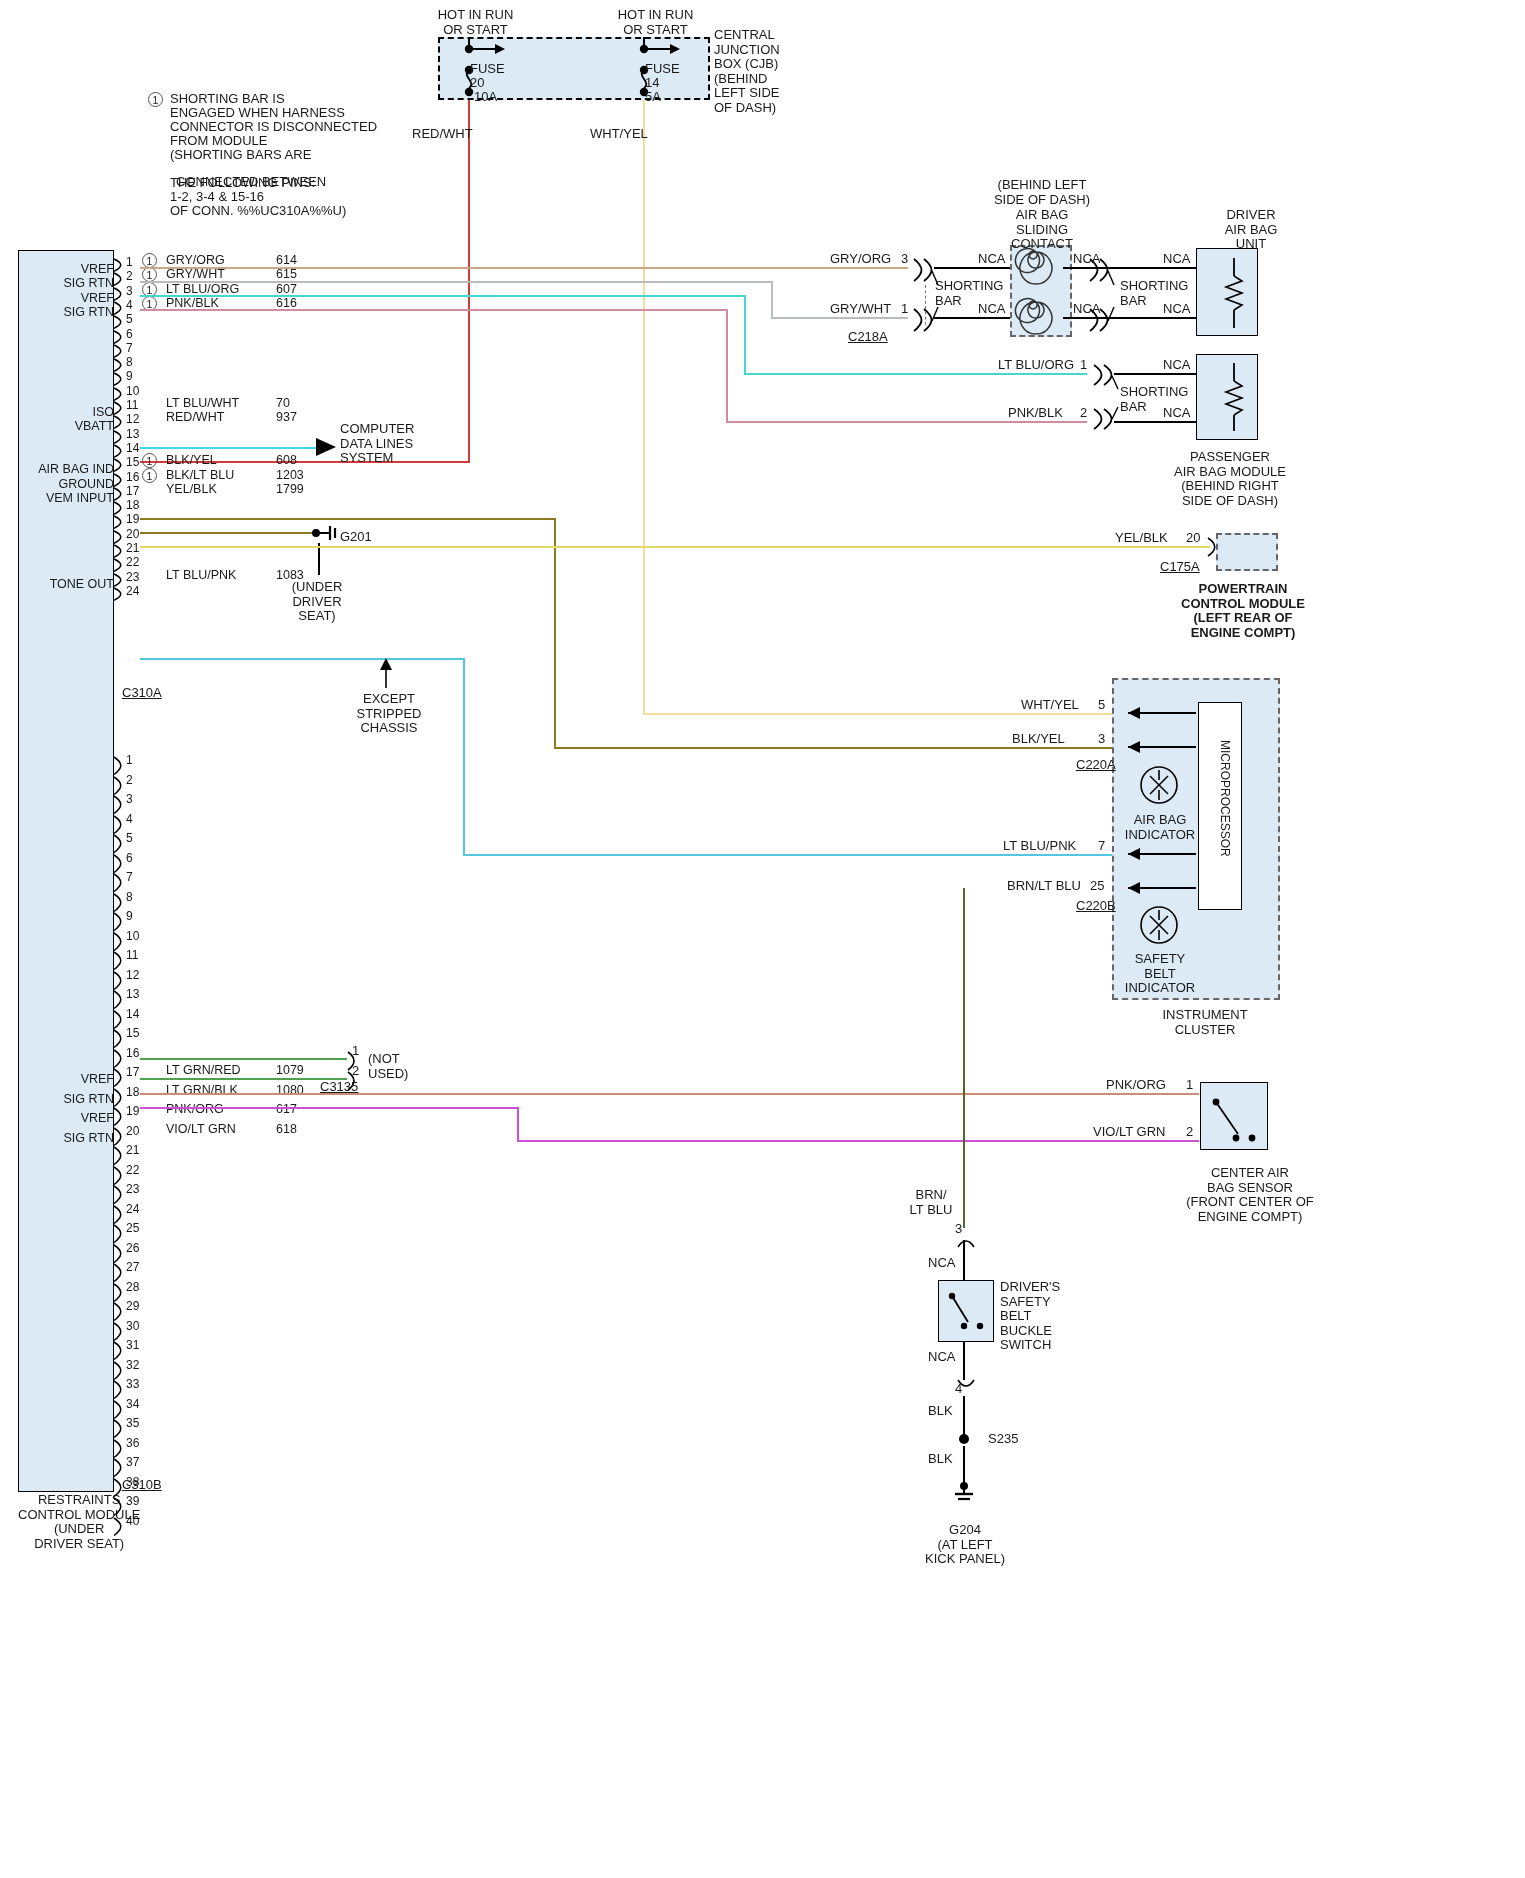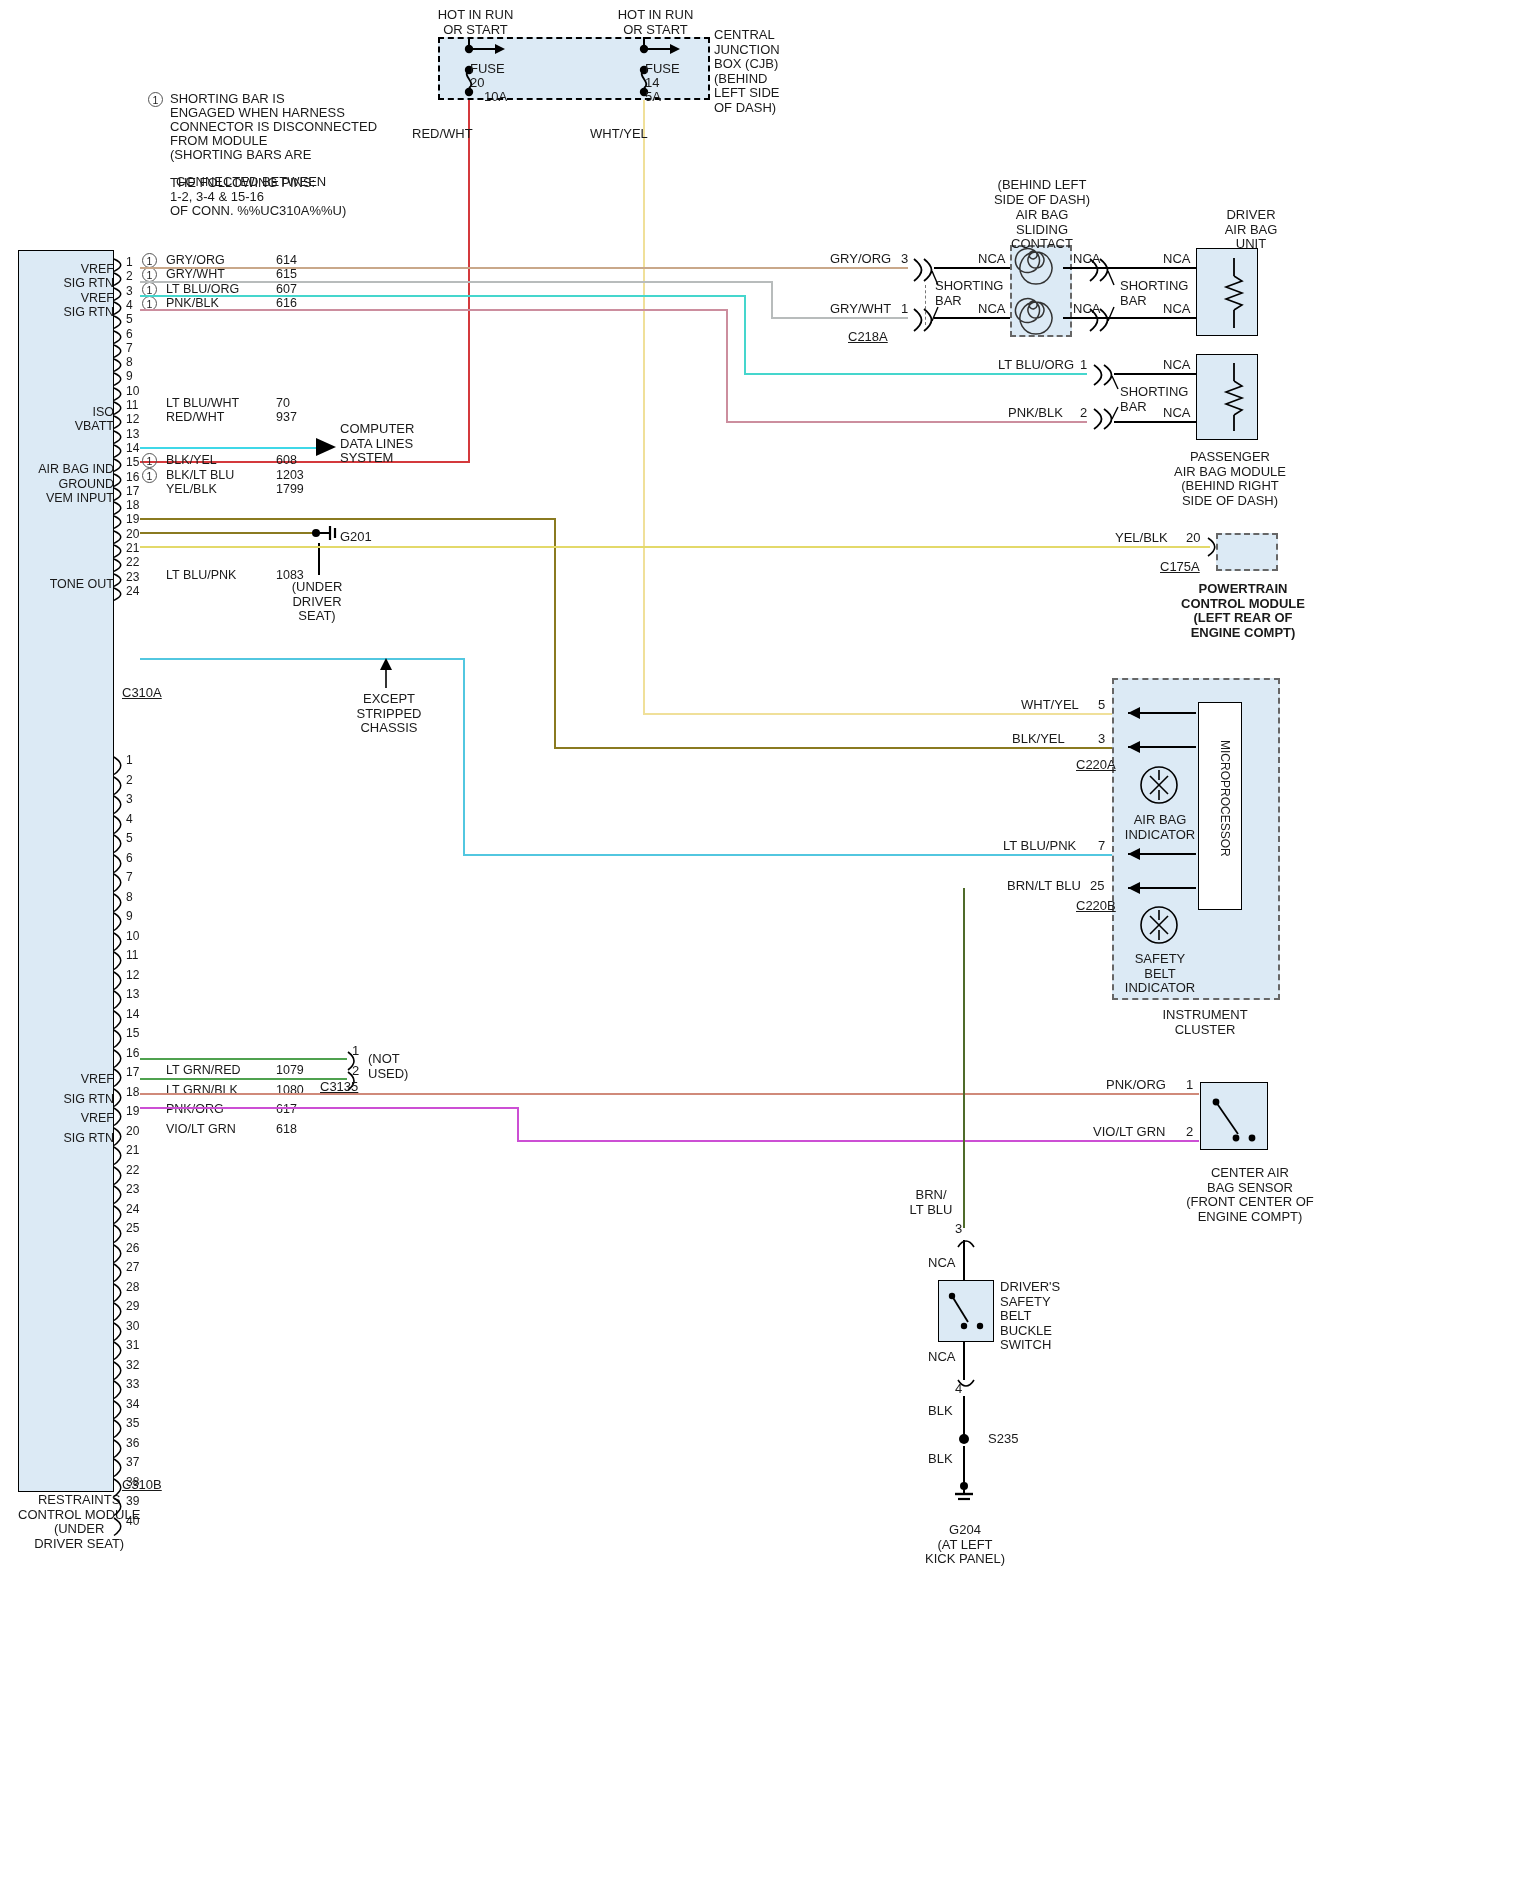--- a/index.html
+++ b/index.html
@@ -56,21 +56,21 @@
   <svg style="left:455px;top:44px;width:45px;height:55px;">
     <circle cx="14" cy="5" r="4.2" fill="#000"></circle>
     <line x1="14" y1="5" x2="40" y2="5" stroke="#000" stroke-width="2"></line>
     <polygon points="40,0 50,5 40,10" fill="#000"></polygon>
     <circle cx="14" cy="26" r="4.2" fill="#000"></circle>
     <path d="M14 26 C 6 32, 22 38, 14 44" stroke="#000" stroke-width="1.8" fill="none"></path>
     <circle cx="14" cy="48" r="4.2" fill="#000"></circle>
   </svg>
   <div class="t" style="left:470px;top:62px;">FUSE</div>
   <div class="t" style="left:470px;top:76px;">20</div>
-  <div class="t" style="left:484px;top:90px;">10A</div>
+  <div class="t" style="left:474px;top:90px;">10A</div>
 
   <div class="wire v blk" style="left:643px;top:37px;height:12px;"></div>
   <svg style="left:630px;top:44px;width:45px;height:55px;">
     <circle cx="14" cy="5" r="4.2" fill="#000"></circle>
     <line x1="14" y1="5" x2="40" y2="5" stroke="#000" stroke-width="2"></line>
     <polygon points="40,0 50,5 40,10" fill="#000"></polygon>
     <circle cx="14" cy="26" r="4.2" fill="#000"></circle>
     <path d="M14 26 C 6 32, 22 38, 14 44" stroke="#000" stroke-width="1.8" fill="none"></path>
     <circle cx="14" cy="48" r="4.2" fill="#000"></circle>
   </svg>

